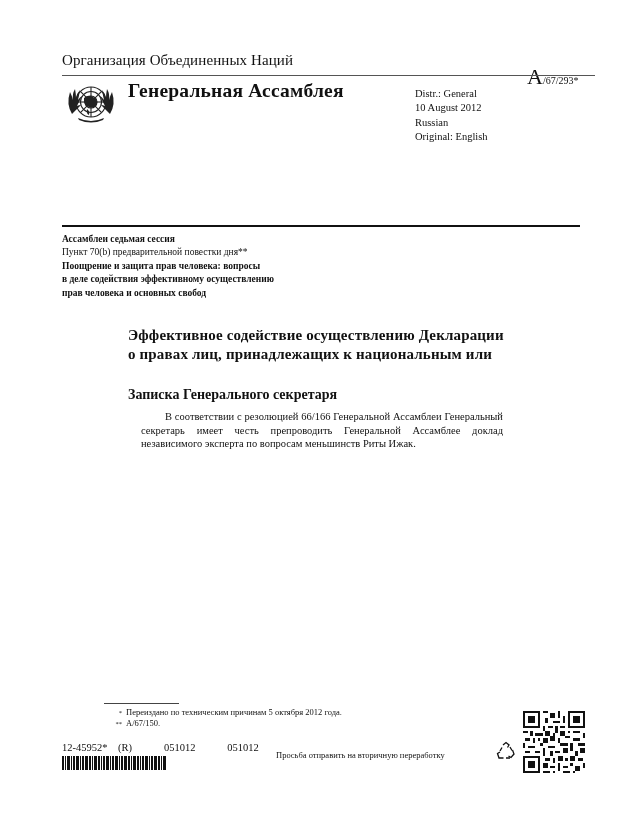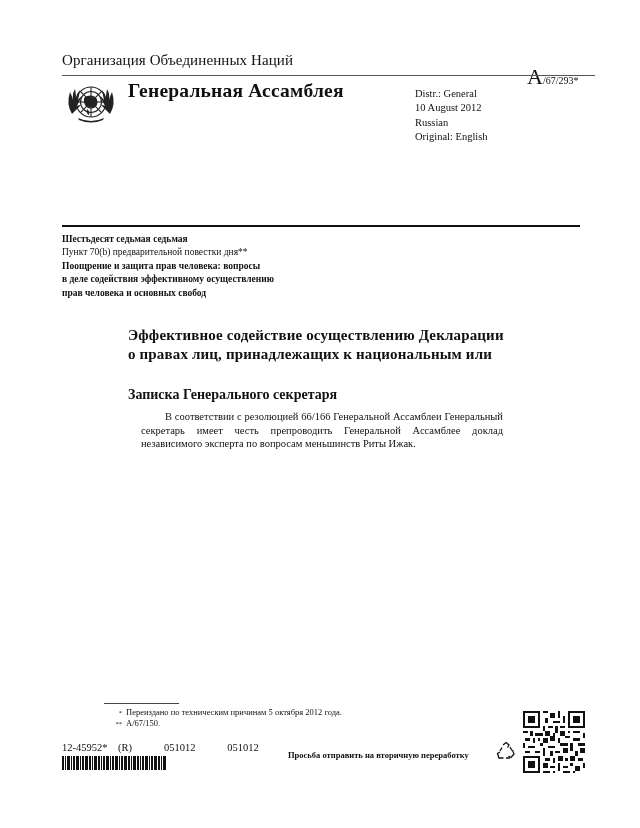--- a/index.html
+++ b/index.html
@@ -19,21 +19,21 @@
   .session .b { font-weight:bold; }
   .doc-title { left:128px; top:326px; font-size:15px; font-weight:bold; line-height:19.2px; letter-spacing:0.15px; width:400px; }
   .note-title { left:128px; top:387px; font-size:14px; font-weight:bold; }
   .para { left:128px; top:410px; width:362px; font-size:10.5px; line-height:13.6px; text-align:justify; text-indent:24px;margin-left:13px; }
   .fn-rule { left:104px; top:703px; width:75px; height:1px; background:#444; }
   .footnotes { left:114px; top:707px; font-size:8.5px; line-height:11px; }
   .footnotes .mk { font-size:6.5px; vertical-align:top; margin-right:4px; display:inline-block; width:8px; text-align:right; }
   .docnum { left:62px; top:742px; font-size:10.5px; word-spacing:8px; }
   .barcode { left:62px; top:756px; width:117px; height:14px; display:flex; gap:1px; }
   .barcode span { display:block; height:100%; background:#111; }
-  .recycle-text { left:288px; top:750px; font-size:8.5px; font-weight:bold; }
+  .recycle-text { left:276px; top:750px; font-size:8.5px; font-weight:normal; }
   .recycle-icon { left:496px; top:741px; width:20px; height:20px; }
   .qr { left:523px; top:711px; width:62px; height:62px; }
 </style>
 </head>
 <body>
 
 <div class="abs org">Организация Объединенных Наций</div>
 
 <div class="abs symbol">
   <span class="big">A</span><span class="small">/67/293*</span>
@@ -64,21 +64,21 @@
 <div class="abs distr">
   <div>Distr.: General</div>
   <div>10 August 2012</div>
   <div>Russian</div>
   <div>Original: English</div>
 </div>
 
 <div class="abs rule-session"></div>
 
 <div class="abs session">
-  <div class="b">Шестьдесят седьмая седьмая</div>
+  <div class="b">Ассамблеи седьмая сессия</div>
   <div>Пункт 70(b) предварительной повестки дня**</div>
   <div class="b">Поощрение и защита прав человека: вопросы</div>
   <div class="b">в деле содействия эффективному осуществлению</div>
   <div class="b">прав человека и основных свобод</div>
 </div>
 
 <div class="abs doc-title">
   <div>Эффективное содействие осуществлению Декларации</div>
   <div>о правах лиц, принадлежащих к национальным или</div>
 </div>

